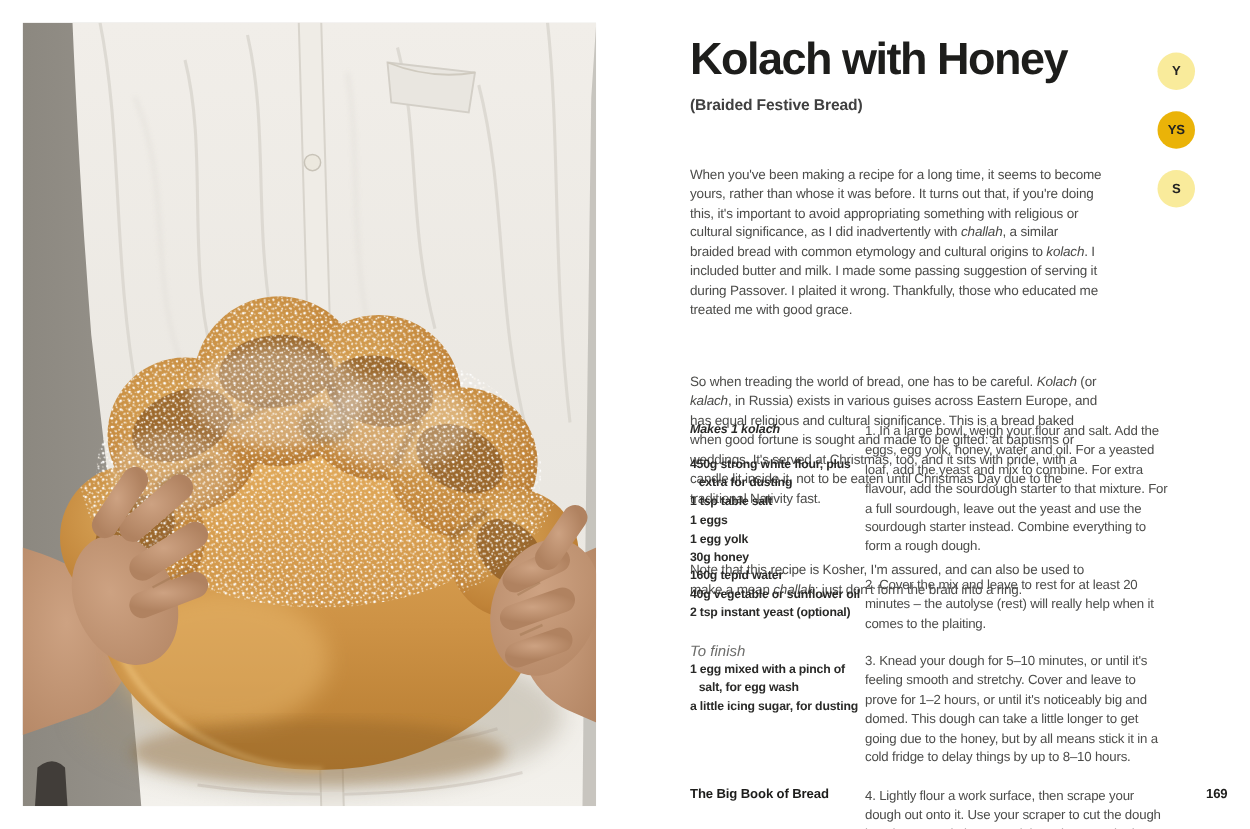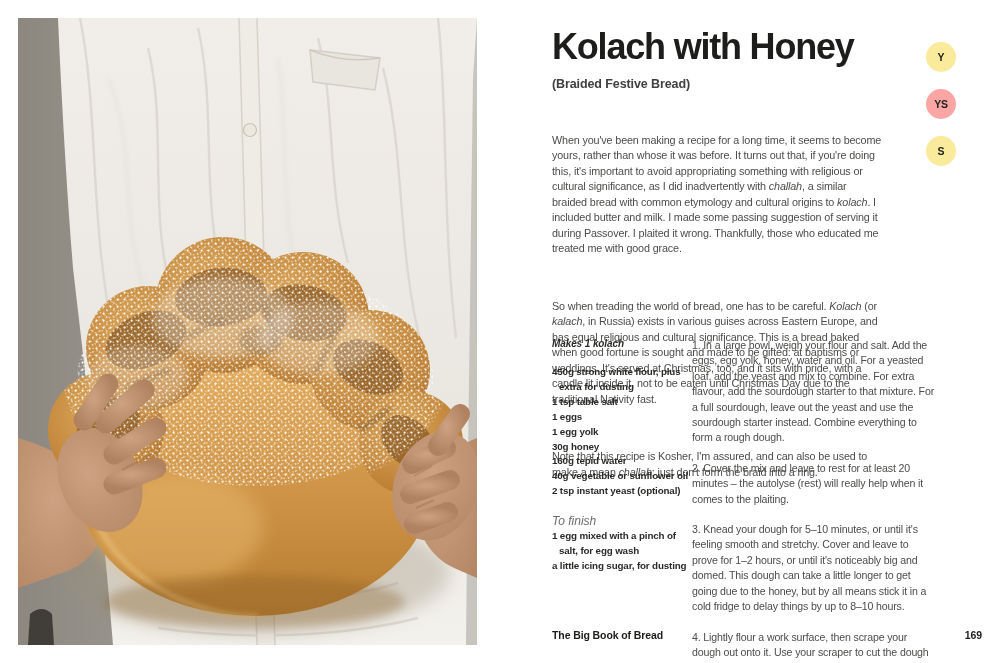--- a/index.html
+++ b/index.html
@@ -213,21 +213,21 @@
       <p><span>So when treading the world of bread, one has to be careful. </span><em>Kolach</em><span> (or </span><em>kalach</em><span>, in Russia) exists in various guises across Eastern Europe, and has equal religious and cultural significance. This is a bread baked when good fortune is sought and made to be gifted: at baptisms or weddings. It's served at Christmas, too, and it sits with pride, with a candle lit inside it, not to be eaten until Christmas Day due to the traditional Nativity fast.</span></p>
       <p><span>Note that this recipe is Kosher, I'm assured, and can also be used to make a mean </span><em>challah</em><span>; just don't form the braid into a ring.</span></p>
     </div>
   </div>
 
   <div class="badges">
 
   <div class="badge" style="background-color: rgb(249, 235, 155);">
         <span>Y</span>
       </div>
-      <div class="badge" style="background-color: #fca5a5;">
+      <div class="badge" style="background-color: #eab308;">
         <span>YS</span>
       </div>
       <div class="badge" style="background-color: rgb(249, 235, 155);">
         <span>S</span>
       </div>
     </div>
 
   <div class="recipe-row">
     <div class="ing-col">
       <div class="yield">Makes 1 kolach</div>

